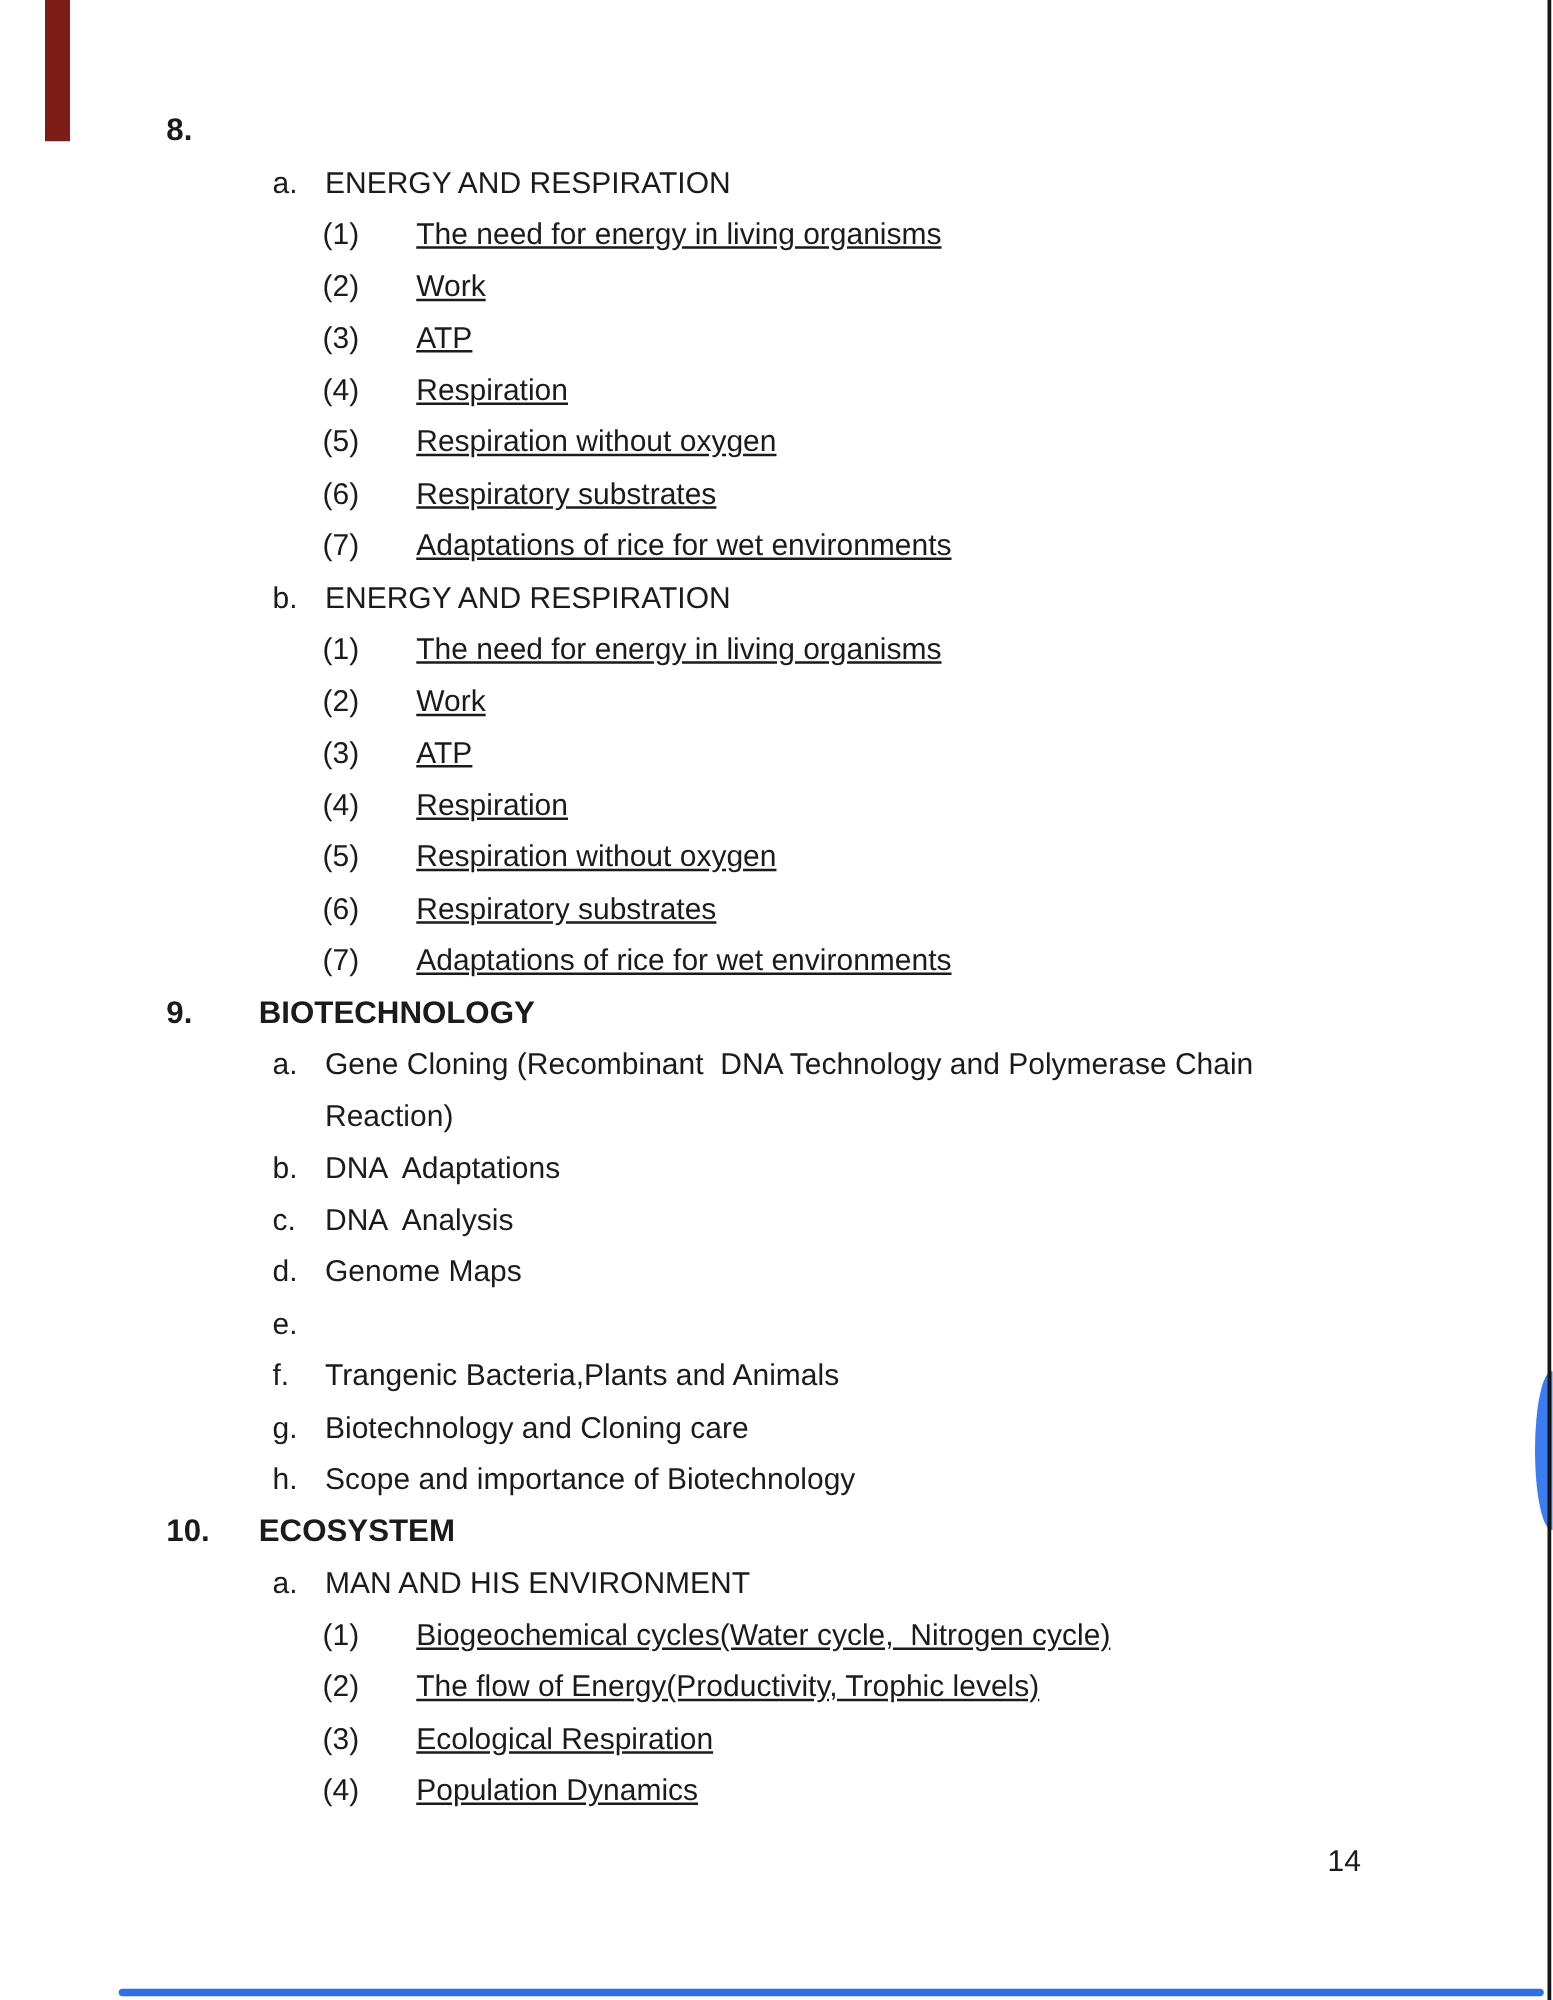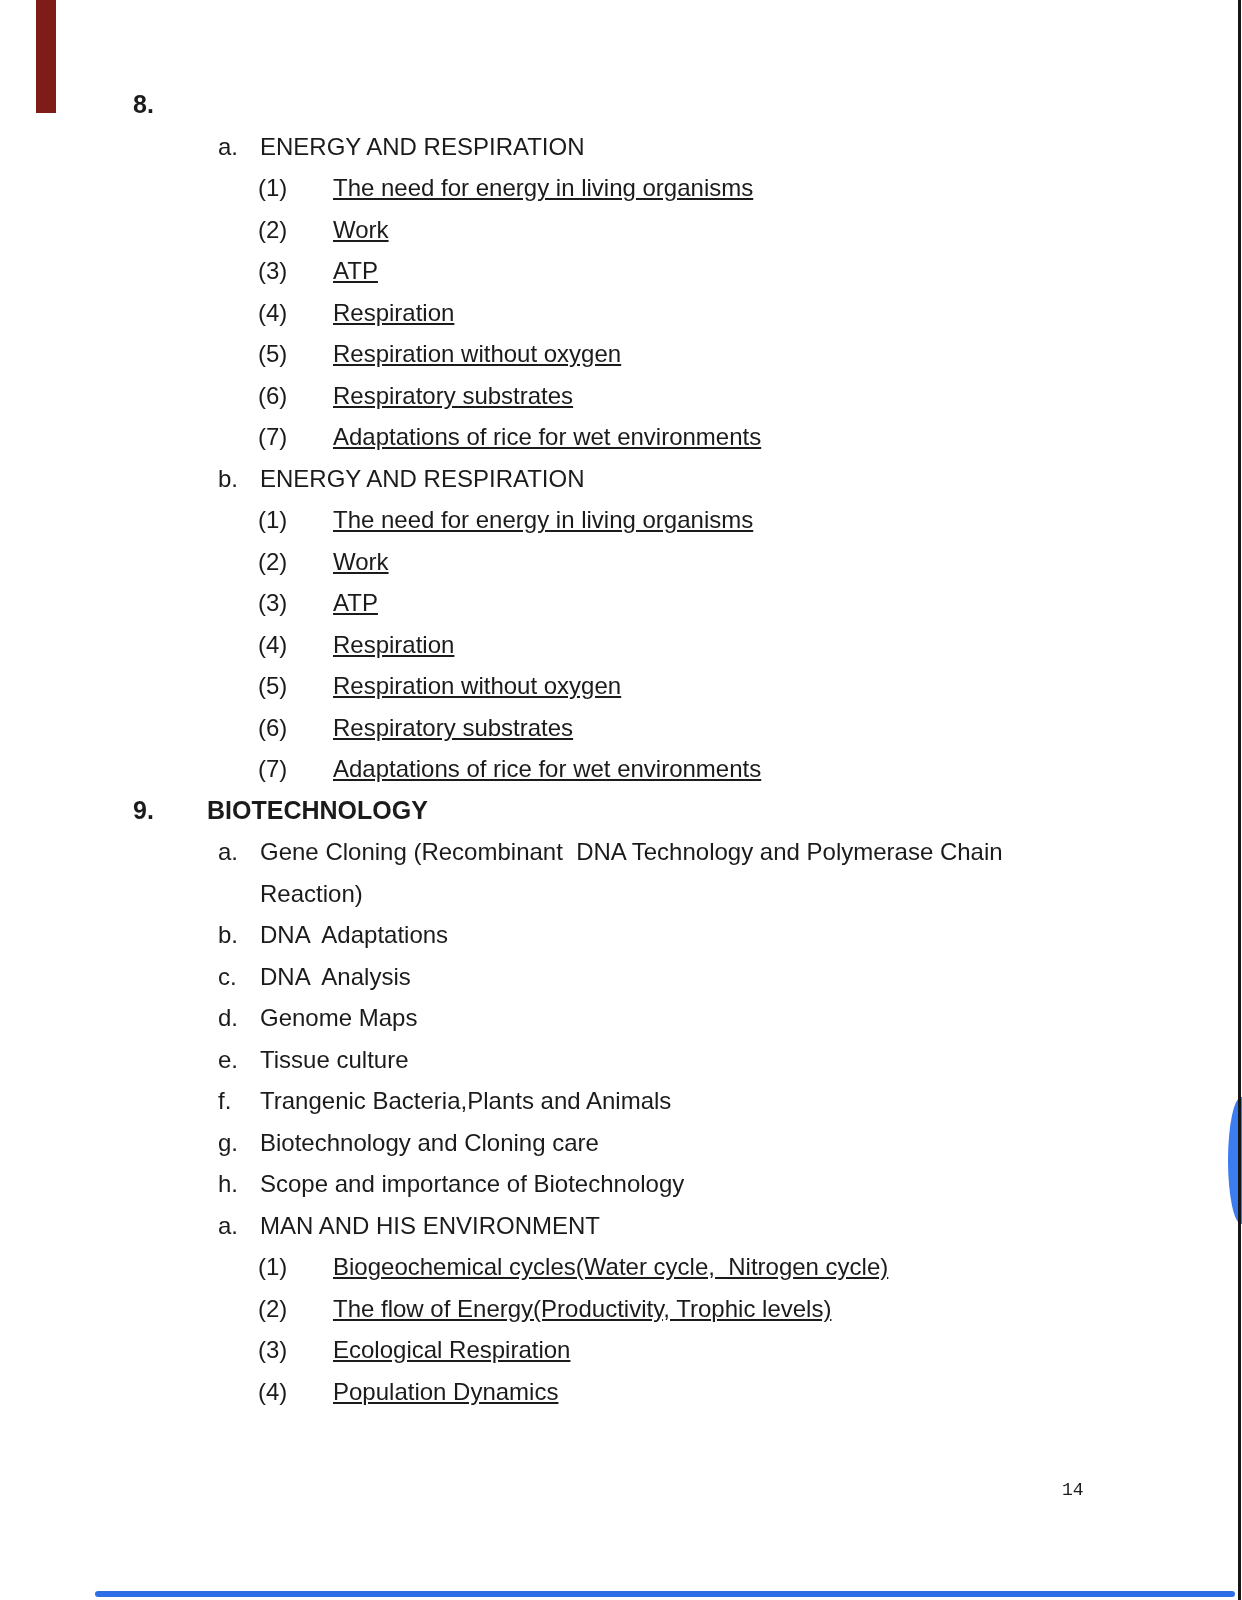--- a/index.html
+++ b/index.html
@@ -11,21 +11,21 @@
   .content{position:absolute;top:84px;left:0;width:1242px;}
   .row{display:flex;line-height:41.5px;font-size:24px;}
   .l1{padding-left:133px;font-weight:bold;font-size:25px;}
   .m1{width:74px;flex:none;}
   .l2{padding-left:218px;}
   .m2{width:42px;flex:none;}
   .t2{white-space:pre-wrap;width:758px;}
   .l3{padding-left:258px;}
   .m3{width:75px;flex:none;}
   .t3{white-space:pre-wrap;text-decoration:underline;}
-  .pagenum{position:absolute;top:1477px;left:1062px;font-size:18px;line-height:26px;font-family:Liberation Mono, monospace;}
+  .pagenum{position:absolute;top:1477px;left:1062px;font-size:24px;line-height:26px;}
   
   .edge-line{position:absolute;top:0;right:1px;width:3px;height:1600px;background:#151515;z-index:5;}
   .ribbon{position:absolute;top:0;left:36px;width:20px;height:113px;background:#7e1d18;z-index:4;}
   .scroll-pill{position:absolute;top:1097px;right:-13px;width:27px;height:127px;background:#3b7cf0;border-radius:50%;z-index:4;}
   .bottom-bar{position:absolute;bottom:3px;left:95px;width:1140px;height:6px;background:#2e6fe8;border-radius:3px;z-index:4;}
 </style>
 </head>
 <body>
 
 <div class="page">
@@ -125,35 +125,38 @@
     <div class="row l2">
       <span class="m2">c.</span>
       <span class="t2">DNA  Analysis</span>
     </div>
     <div class="row l2">
       <span class="m2">d.</span>
       <span class="t2">Genome Maps</span>
     </div>
     <div class="row l2">
       <span class="m2">e.</span>
-      <span class="t2">Tissue culture</span>
     </div>
     <div class="row l2">
       <span class="m2">f.</span>
       <span class="t2">Trangenic Bacteria,Plants and Animals</span>
     </div>
     <div class="row l2">
       <span class="m2">g.</span>
       <span class="t2">Biotechnology and Cloning care</span>
     </div>
     <div class="row l2">
       <span class="m2">h.</span>
       <span class="t2">Scope and importance of Biotechnology</span>
     </div>
 
+    <div class="row l1">
+      <span class="m1">10.</span>
+      <span>ECOSYSTEM</span>
+    </div>
 
     <div class="row l2">
       <span class="m2">a.</span>
       <span class="t2">MAN AND HIS ENVIRONMENT</span>
     </div>
 
     <div class="row l3">
       <span class="m3">(1)</span>
       <span class="t3">Biogeochemical cycles(Water cycle,  Nitrogen cycle)</span>
     </div>

